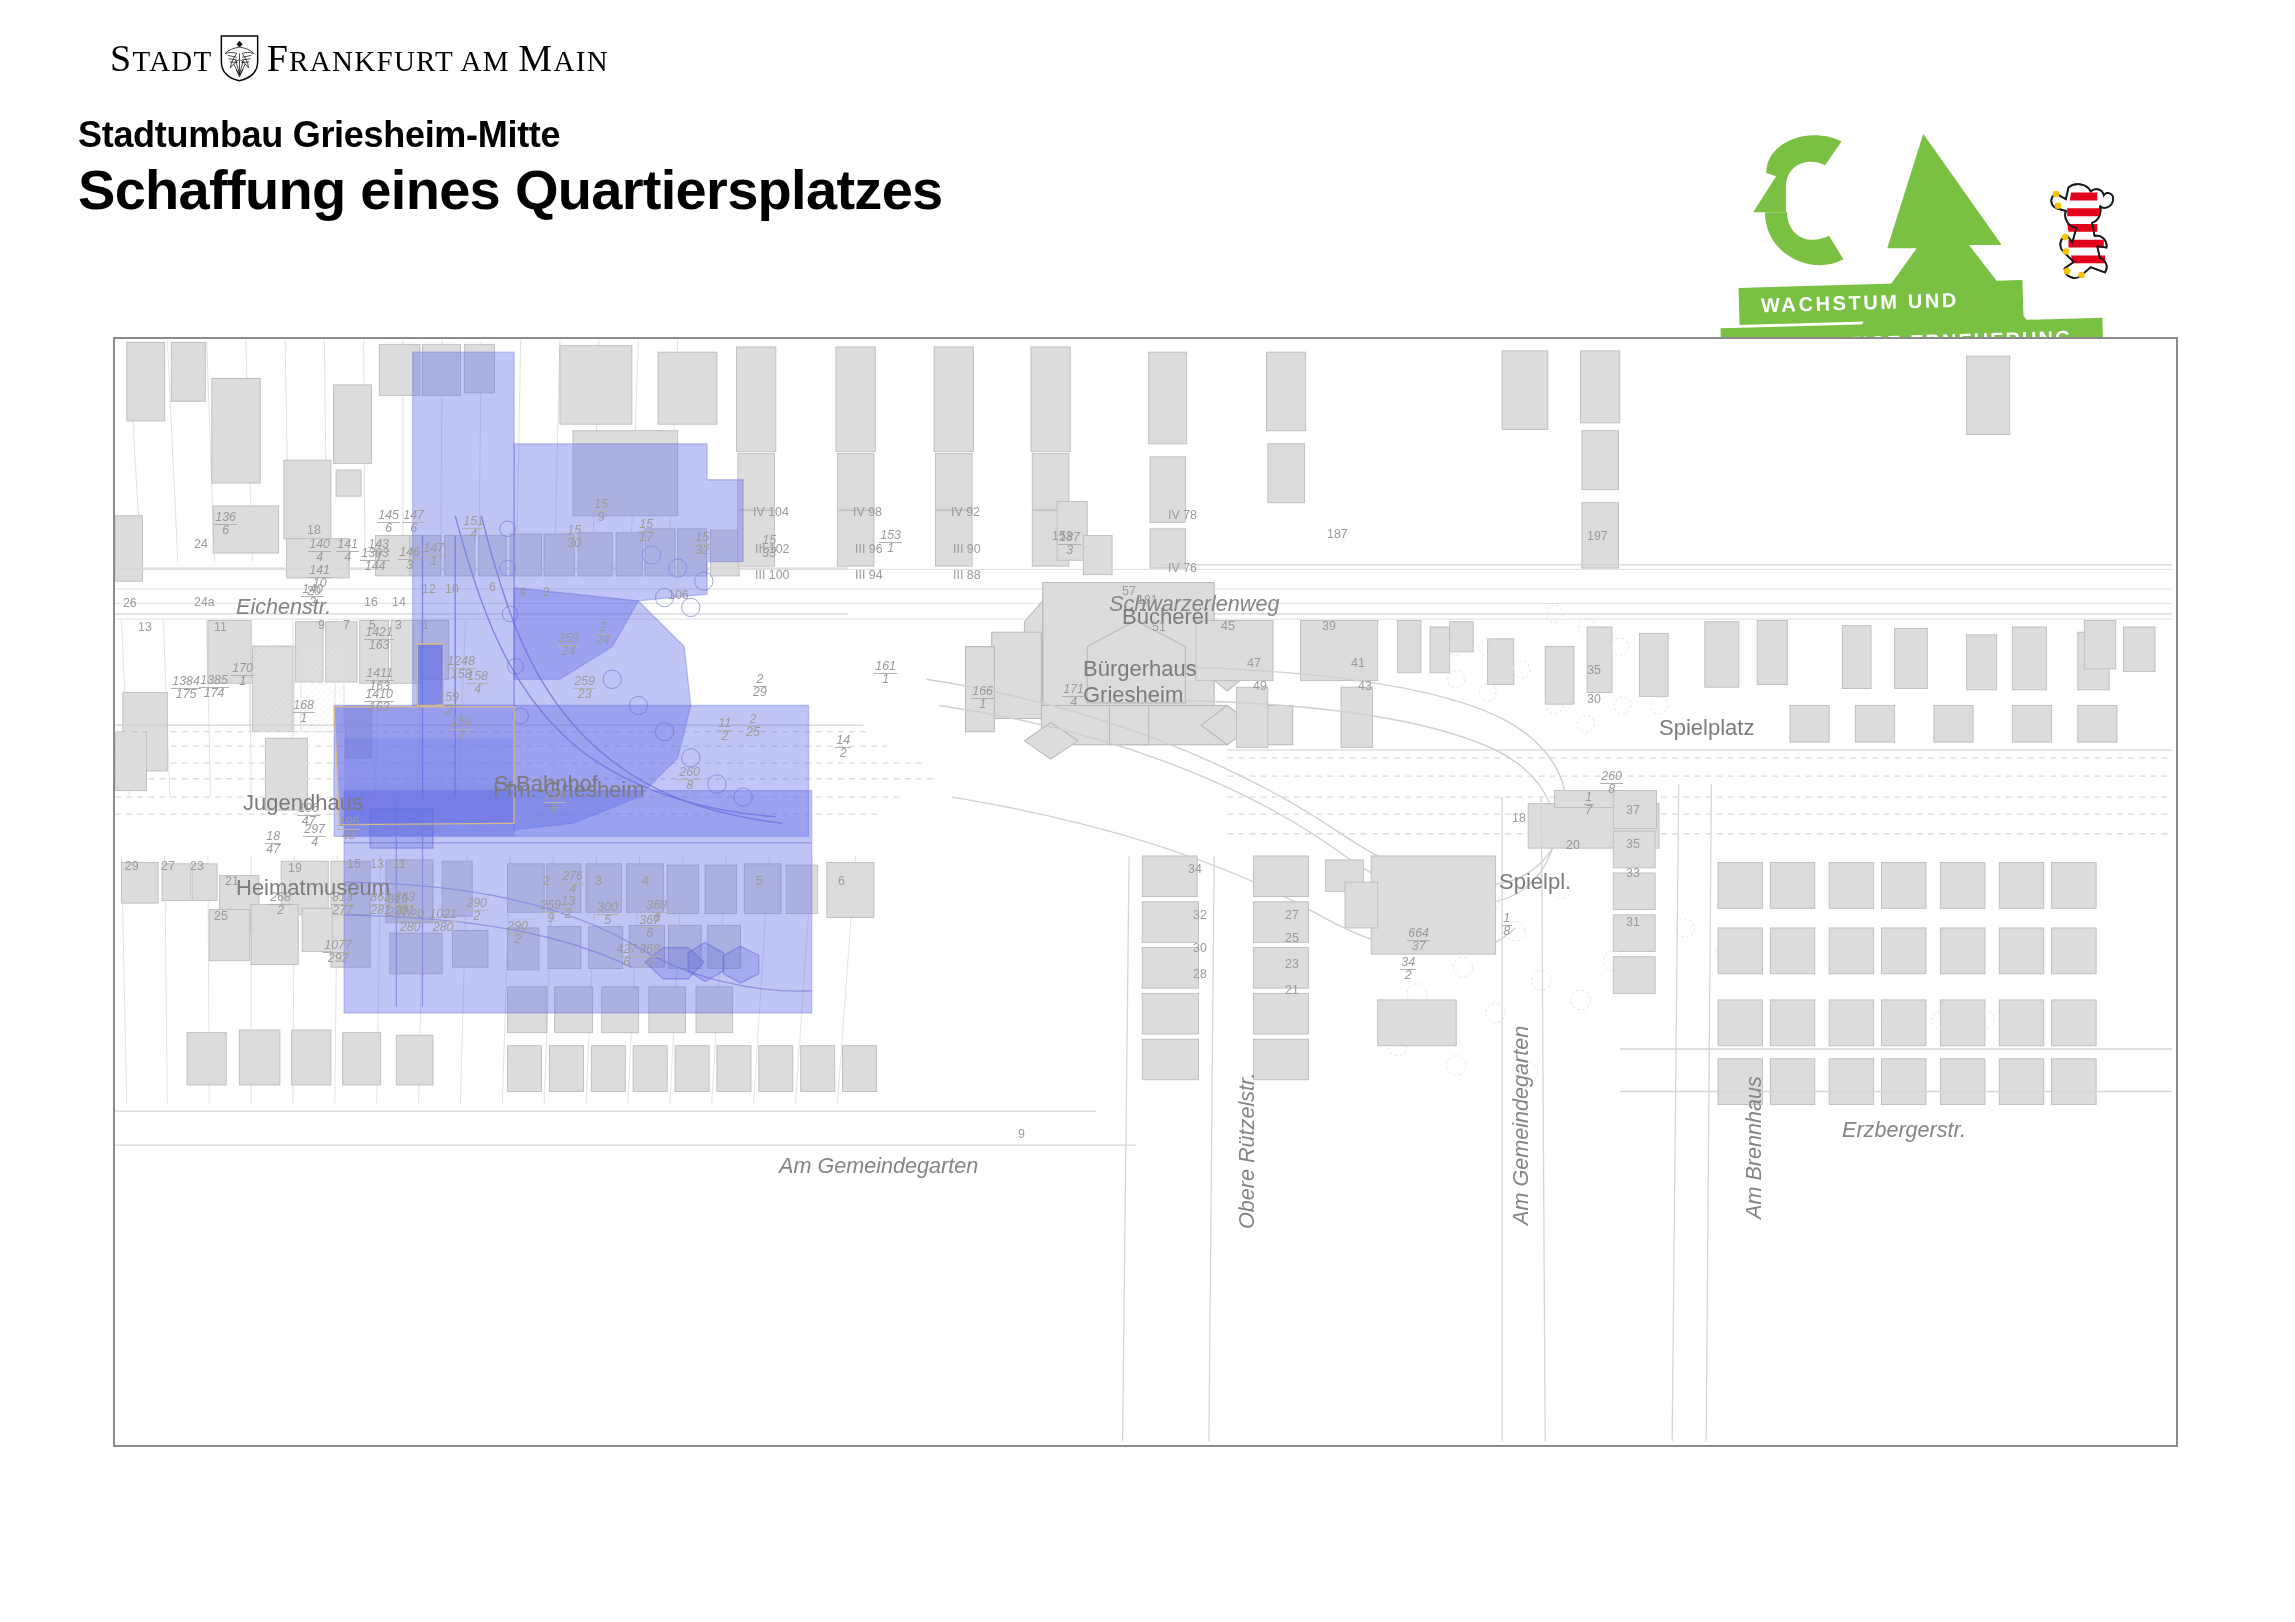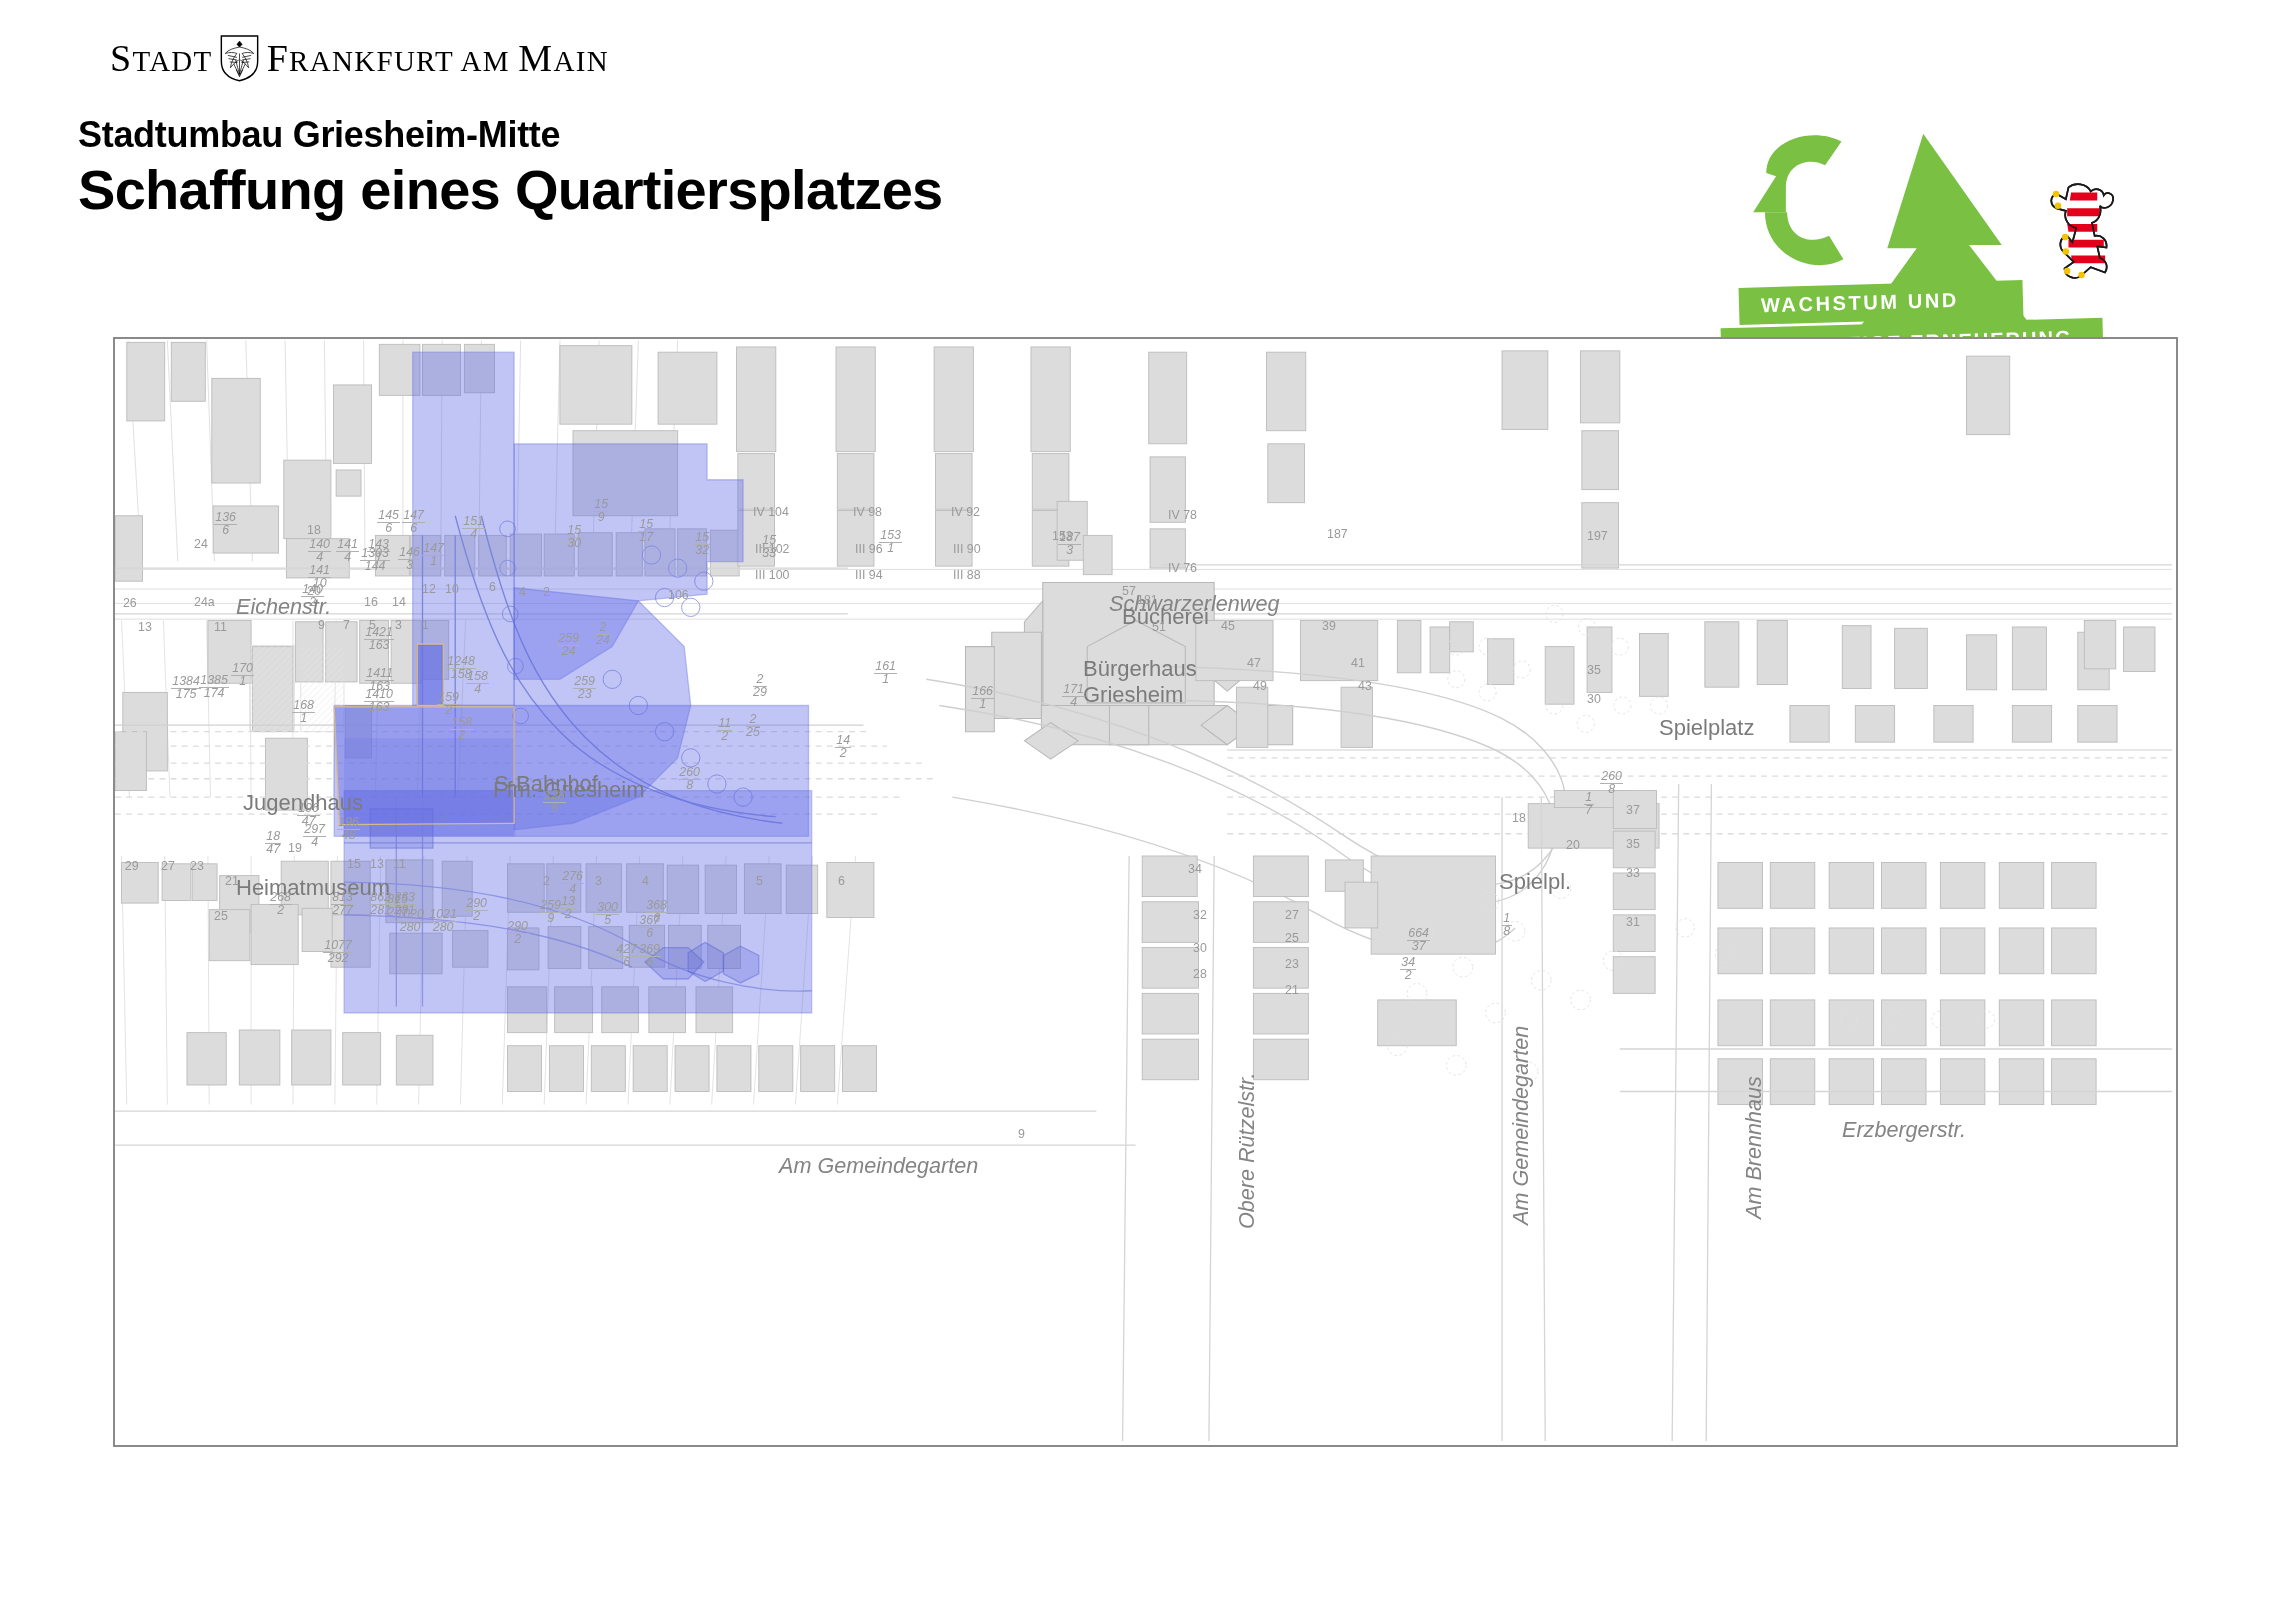--- a/index.html
+++ b/index.html
@@ -593,21 +593,21 @@
         <div class="m-label m-num" style="left: 1132px; top: 317px;">47</div>
         <div class="m-label m-num" style="left: 1138px; top: 340px;">49</div>
         <div class="m-label m-num" style="left: 1243px; top: 340px;">43</div>
         <div class="m-label m-num" style="left: 1236px; top: 317px;">41</div>
         <div class="m-label m-num" style="left: 1472px; top: 324px;">35</div>
         <div class="m-label m-num" style="left: 1472px; top: 353px;">30</div>
         <div class="m-label m-num" style="left: 9.8px; top: 520px;">29</div>
         <div class="m-label m-num" style="left: 46px; top: 520px;">27</div>
         <div class="m-label m-num" style="left: 75px; top: 520px;">23</div>
         <div class="m-label m-num" style="left: 110px; top: 535px;">21</div>
-        <div class="m-label m-num" style="left: 173px; top: 502px;">19</div>
+        <div class="m-label m-num" style="left: 173px; top: 522px;">19</div>
         <div class="m-label m-num" style="left: 99px; top: 570px;">25</div>
         <div class="m-label m-num" style="left: 232px; top: 518px;">15</div>
         <div class="m-label m-num" style="left: 255px; top: 518px;">13</div>
         <div class="m-label m-num" style="left: 278px; top: 518px;">11</div>
         <div class="m-label m-num" style="left: 428px; top: 535px;">2</div>
         <div class="m-label m-num" style="left: 480px; top: 535px;">3</div>
         <div class="m-label m-num" style="left: 527px; top: 535px;">4</div>
         <div class="m-label m-num" style="left: 641px; top: 535px;">5</div>
         <div class="m-label m-num" style="left: 723px; top: 535px;">6</div>
         <div class="m-label m-num" style="left: 1397px; top: 472px;">18</div>

